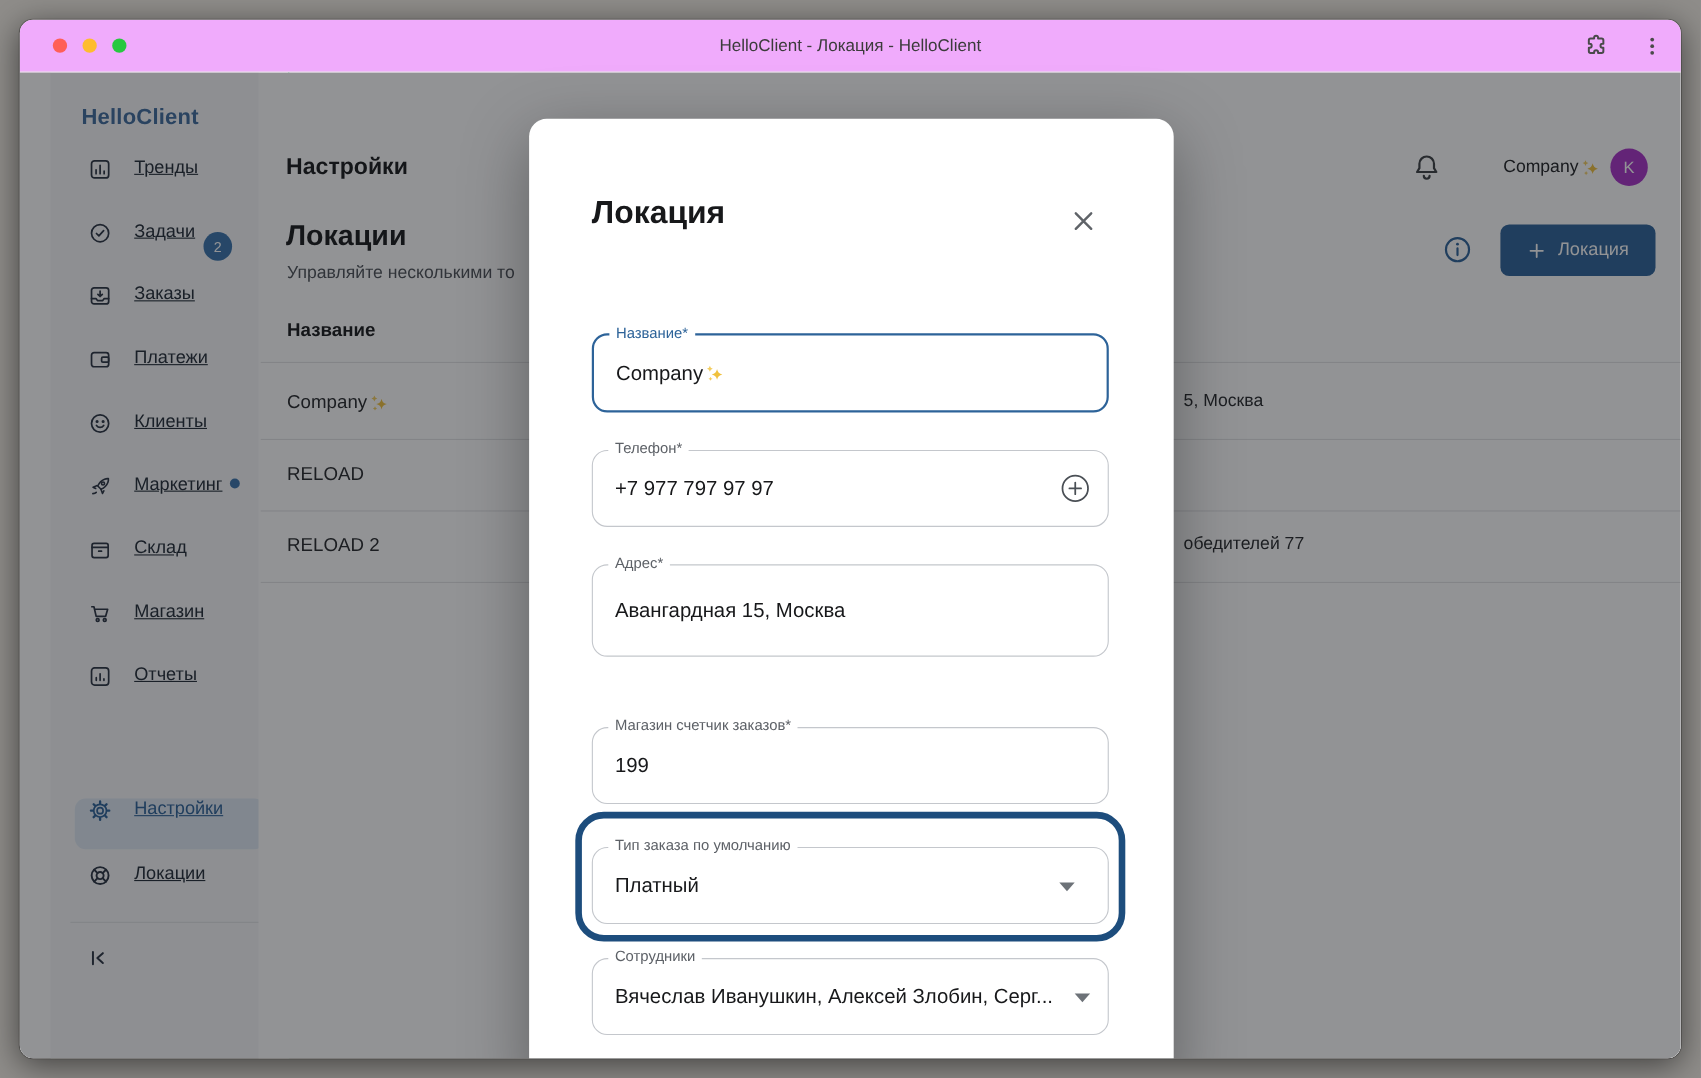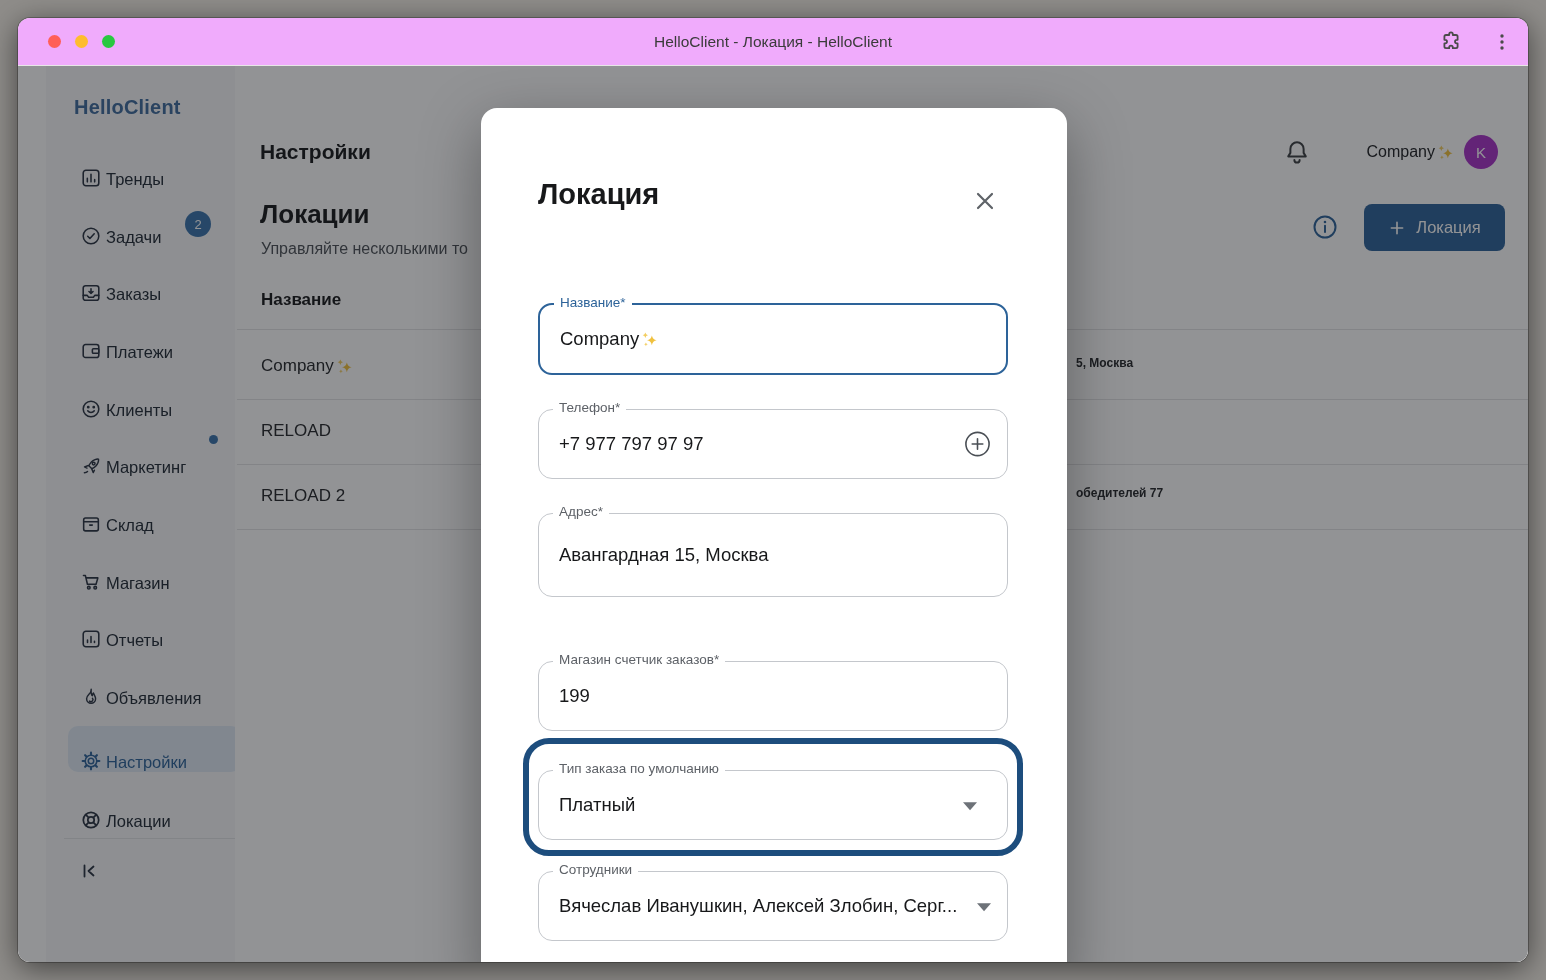--- a/index.html
+++ b/index.html
@@ -36,22 +36,22 @@
 
   
   .content { position:absolute; left:0; top:48px; right:0; bottom:0; background:#fff; }
 
   
   .sidebar { position:absolute; left:0; top:0; bottom:0; width:217px;
     background:#f7f8fa; border-right:1px solid #22c55e;margin-left:28px; }
   .logo { position:absolute; left:28px; top:30px; font-size:20px; font-weight:bold;
     color:#3f6c9e; letter-spacing:.2px; }
   .nav-item { position:absolute; left:22px; width:173px; height:46px;
-    display:flex; align-items:flex-end; gap:4px; padding-left:12px;
-    color:#222b36; font-size:16.5px; border-radius:10px; cursor:pointer; }
+    display:flex; align-items:flex-start; gap:20px; padding-left:12px;
+    color:#222b36; font-size:16.5px; border-radius:10px; cursor:pointer;text-decoration:underline; }
   .nav-item svg { width:22px; height:22px; flex:0 0 22px; color:#2a3342; }
   .nav-item.active { background:#dfe9f4; color:var(--accent-blue); }
   .nav-item.active svg { color:var(--accent-blue); }
   .nav-badge { position:absolute; left:117px; top:10px; width:26px; height:26px;
     border-radius:50%; background:var(--badge-blue); color:#fff; font-size:13px;
     display:flex; align-items:center; justify-content:center; }
   .nav-dot { position:absolute; left:141px; top:4px; width:9px; height:9px;
     border-radius:50%; background:var(--badge-blue); }
   .side-divider { position:absolute; left:18px; right:18px; top:772px; height:1px; background:#e2e3e6; }
   .collapse-btn { position:absolute; left:31px; top:793px; width:24px; height:24px; color:#2a3342; cursor:pointer; }
@@ -68,21 +68,21 @@
   .page-title { position:absolute; left:25px; top:133px; font-size:26px; font-weight:bold; color:#17181a; }
   .page-subtitle { position:absolute; left:26px; top:174px; font-size:16px; color:#4c5157; white-space:nowrap; }
   .info-btn { position:absolute; left:1076px; top:147px; width:28px; height:28px; color:var(--accent-blue); cursor:pointer; }
   .add-btn { position:absolute; left:1129px; top:138px; width:141px; height:47px;
     background:var(--accent-blue); border:none; border-radius:8px; color:#fff;
     font-size:16.5px; font-family:inherit; display:flex; align-items:center; justify-content:center; gap:10px; cursor:pointer; }
   .add-btn svg { width:18px; height:18px; }
   .col-header { position:absolute; left:26px; top:224px; font-size:17px; font-weight:600; color:#17181a; }
   .row-sep { position:absolute; left:2px; right:0; height:1px; background:#e3e4e6; }
   .cell-name { position:absolute; left:26px; font-size:17px; color:#26282b; display:flex; align-items:center; gap:2px; }
-  .cell-address { position:absolute; left:841px; font-size:12px; color:#26282b; white-space:nowrap;font-weight:bold; }
+  .cell-address { position:absolute; left:841px; font-size:16px; color:#26282b; white-space:nowrap; }
   .t-row { position:absolute; left:0; right:0; height:65px; cursor:pointer; }
 
   
   .dim-overlay { position:absolute; inset:0; background:rgba(18,20,24,.46); z-index:50; }
 
   
   .modal { position:absolute; left:463px; top:90px; width:586px; height:880px;
     background:#fff; border-radius:16px; z-index:60;
     box-shadow:0 18px 60px rgba(0,0,0,.35); }
   .modal-title { position:absolute; left:57px; top:70px; font-size:29px; font-weight:bold; color:#17181a; }
@@ -212,27 +212,20 @@
       </div>
 
       <div class="nav-item" style="top:538px">
         <svg viewBox="0 0 24 24" fill="none" stroke="currentColor" stroke-width="1.7" stroke-linecap="round">
             <rect x="3.5" y="3.5" width="17" height="17" rx="3"></rect>
             <path d="M8.2 15.8v-2.6M12 15.8V9.3M15.8 15.8v-1.4"></path>
           </svg>
         <span>Отчеты</span>
       </div>
 
-      <div class="nav-item" style="top:596px">
-        <svg viewBox="0 0 24 24" fill="none" stroke="currentColor" stroke-width="1.6" stroke-linecap="round" stroke-linejoin="round">
-            <path d="M12.2 3.6c.3 2.6-1 4-2.4 5.4C8.4 10.4 7.2 12 7.2 14a4.9 4.9 0 0 0 9.8 0c0-2.7-1.7-4.1-2.4-6.4-.8.7-1.3 1.7-1.2 3-1.3-.8-1.4-3-1.2-7z"></path>
-            <path d="M13.6 13.4c.7.9.8 2.2-.1 3-.9.9-2.2.9-3.1.1"></path>
-          </svg>
-        <span>Объявления</span>
-      </div>
 
       <div class="nav-item active" style="top:660px">
         <svg viewBox="0 0 24 24" fill="none" stroke="currentColor" stroke-width="1.7" stroke-linecap="round">
             <circle cx="12" cy="12" r="3"></circle>
             <circle cx="12" cy="12" r="6.3"></circle>
             <path stroke-width="2.3" d="M12 2.9v1.9M12 19.2v1.9M2.9 12h1.9M19.2 12h1.9M5.6 5.6L7 7M17 17l1.4 1.4M18.4 5.6L17 7M7 17l-1.4 1.4"></path>
           </svg>
         <span>Настройки</span>
       </div>
 

